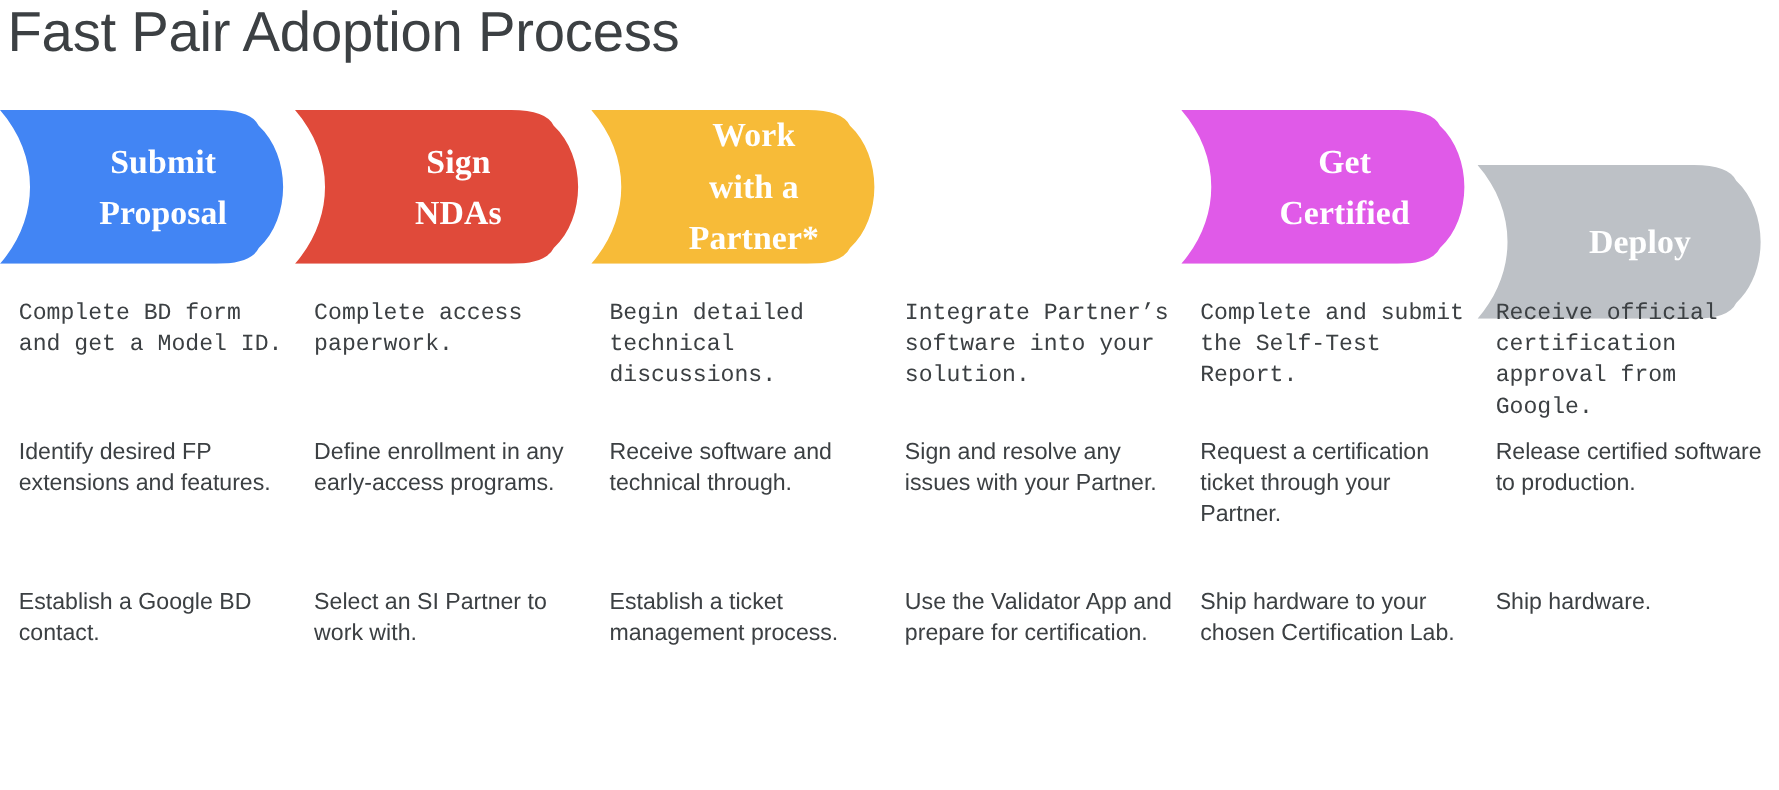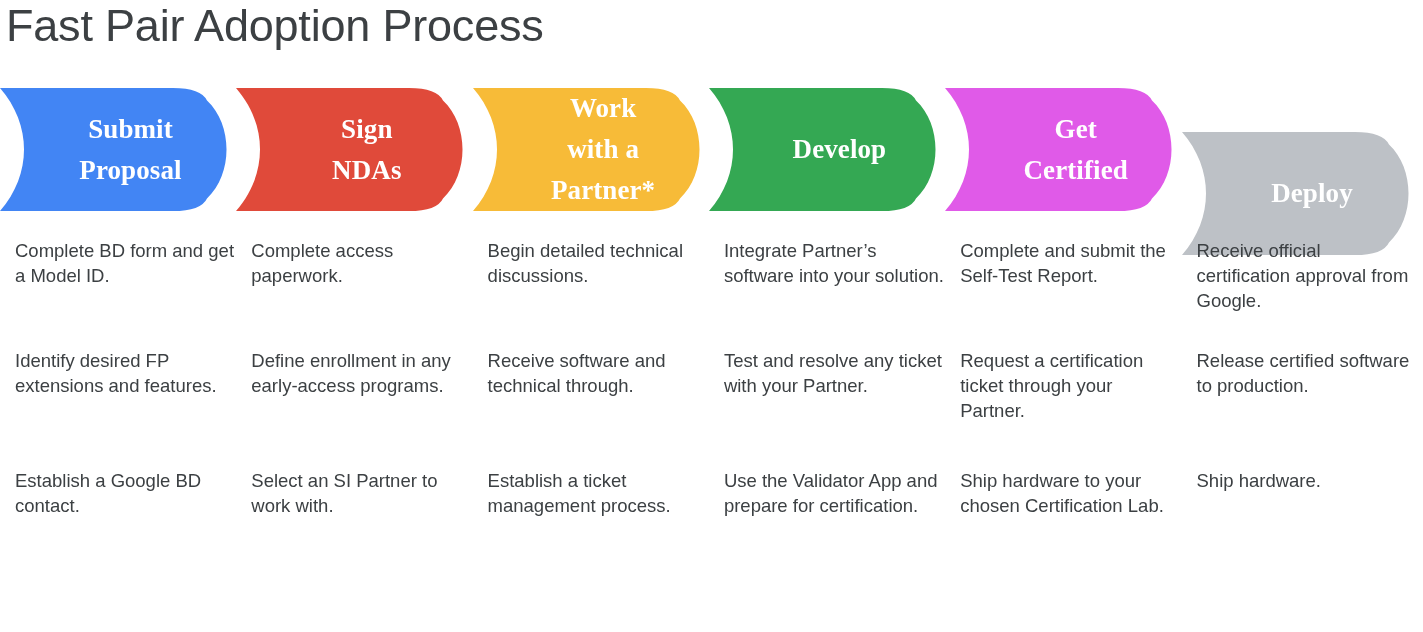--- a/index.html
+++ b/index.html
@@ -94,21 +94,21 @@
   }
   .col-item {
     position: absolute;
     left: 0;
     width: 222px;
     font-size: 18.5px;
     line-height: 25px;
     color: #3c4043;
     font-weight: 400;
   }
-  .item-row-0 { top: 0px; }
+  .item-row-0 { top: 0px; font-family: Liberation Mono, monospace; }
   .item-row-1 { top: 110px; }
   .item-row-2 { top: 230px; }
 
   
   #footnote {
     position: absolute;
     left: 14px;
     top: 580px;
     width: 700px;
     font-size: 17px;
@@ -145,28 +145,20 @@
       </div>
       <div class="chevron" style="left: 236.3px; width: 231px;">
         <svg class="chev-svg" viewBox="0 0 231 123" preserveAspectRatio="none">
           <path d="M 0,0 L 173,0 Q 201,0 207,12.6 C 233,36.9 233,86.1 207,110.4 Q 201,123 173,123 L 0,123 C 32,86.1 32,36.9 0,0 Z" fill="#e04a3a"></path>
         </svg>
         <div class="chev-label">
           <span>Sign</span>
           <span>NDAs</span>
         </div>
       </div>
-      <div class="chevron" style="left: 708.9px; width: 231px;">
-        <svg class="chev-svg" viewBox="0 0 231 123" preserveAspectRatio="none">
-          <path d="M 0,0 L 173,0 Q 201,0 207,12.6 C 233,36.9 233,86.1 207,110.4 Q 201,123 173,123 L 0,123 C 32,86.1 32,36.9 0,0 Z" fill="#34a853"></path>
-        </svg>
-        <div class="chev-label">
-          <span>Develop</span>
-        </div>
-      </div>
       <div class="chevron" style="left: 945.2px; width: 231px;">
         <svg class="chev-svg" viewBox="0 0 231 123" preserveAspectRatio="none">
           <path d="M 0,0 L 173,0 Q 201,0 207,12.6 C 233,36.9 233,86.1 207,110.4 Q 201,123 173,123 L 0,123 C 32,86.1 32,36.9 0,0 Z" fill="#e05ae8"></path>
         </svg>
         <div class="chev-label">
           <span>Get</span>
           <span>Certified</span>
         </div>
       </div>
       <div class="chevron" style="left: 1181.5px; width: 231px; margin-top: 44px;">
@@ -190,21 +182,21 @@
         <div class="col-item item-row-1">Define enrollment in any early-access programs.</div>
         <div class="col-item item-row-2">Select an SI Partner to work with.</div>
       </div>
       <div class="col" style="left: 487.6px;">
         <div class="col-item item-row-0">Begin detailed technical discussions.</div>
         <div class="col-item item-row-1">Receive software and technical through.</div>
         <div class="col-item item-row-2">Establish a ticket management process.</div>
       </div>
       <div class="col" style="left: 723.9px;">
         <div class="col-item item-row-0">Integrate Partner’s software into your solution.</div>
-        <div class="col-item item-row-1">Test and resolve any ticket with your Partner.</div>
+        <div class="col-item item-row-1">Sign and resolve any issues with your Partner.</div>
         <div class="col-item item-row-2">Use the Validator App and prepare for certification.</div>
       </div>
       <div class="col" style="left: 960.2px;">
         <div class="col-item item-row-0">Complete and submit the Self-Test Report.</div>
         <div class="col-item item-row-1">Request a certification ticket through your Partner.</div>
         <div class="col-item item-row-2">Ship hardware to your chosen Certification Lab.</div>
       </div>
       <div class="col" style="left: 1196.5px;">
         <div class="col-item item-row-0">Receive official certification approval from Google.</div>
         <div class="col-item item-row-1">Release certified software to production.</div>

